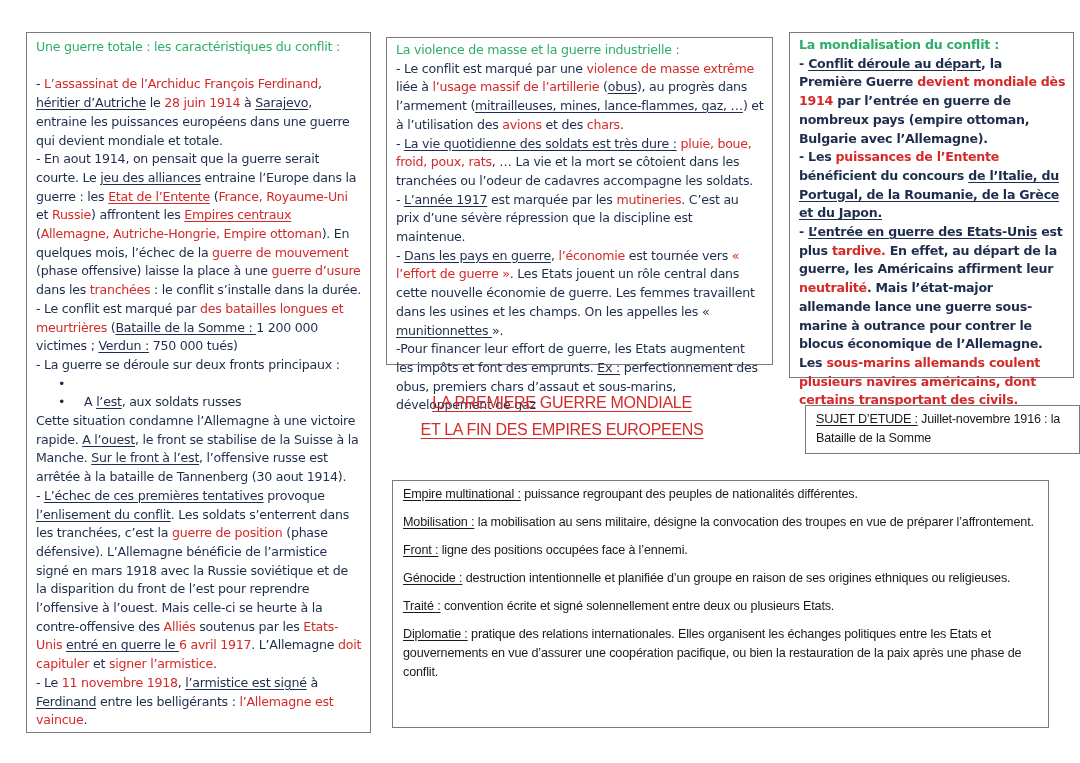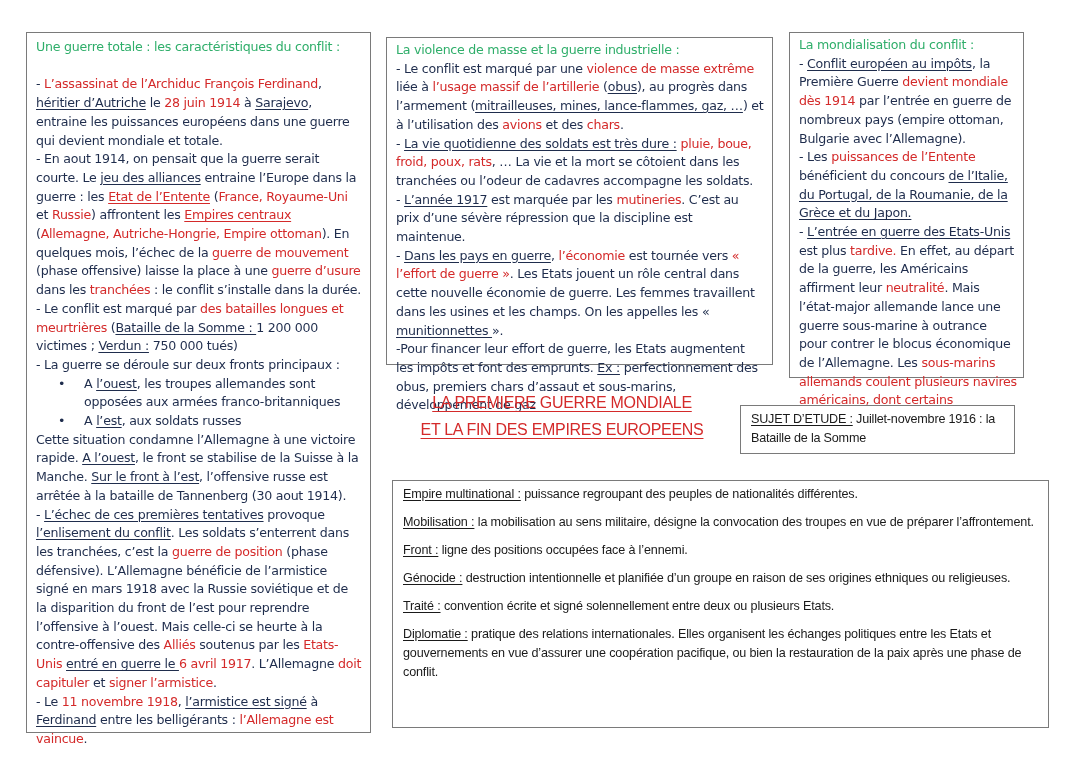--- a/index.html
+++ b/index.html
@@ -10,29 +10,29 @@
     .box {
       position:absolute; border:1px solid #7a7a7a; background:#fff; box-sizing:border-box;
     }
     .txt { font-size:12.6px; line-height:18.7px; letter-spacing:-0.25px; }
     .h { color:#2fae6a; }
     .r { color:#d42a2a; }
     .u { text-decoration:underline; text-underline-offset:2px; }
     p { margin:0; }
     #b1 { left:26px; top:32px; width:345px; height:701px; padding:5px 8px 0 9px; }
     #b2 { left:386px; top:37px; width:387px; height:328px; padding:3px 8px 0 9px; }
-    #b3 { left:789px; top:32px; width:235px; height:346px; padding:3px 6px 0 9px; }
+    #b3 { left:789px; top:32px; width:285px; height:346px; padding:3px 6px 0 9px;font-weight:bold; }
     #title {
       position:absolute; left:390px; top:389px; width:344px; text-align:center;
       font-family:"Liberation Sans", sans-serif; color:#d42a2a; font-size:16px; line-height:27px;
       letter-spacing:-0.3px;
     }
     #title span { text-decoration:underline; text-underline-offset:3px; }
     #b4 {
-      left:740px; top:405px; width:275px; height:49px; padding:4px 8px 0 10px;
+      left:805px; top:405px; width:275px; height:49px; padding:4px 8px 0 10px;
       font-family:"Liberation Sans", sans-serif; font-size:12.6px; line-height:18.5px; color:#1a1a1a;
       letter-spacing:-0.2px;
     }
     #b5 {
       left:392px; top:480px; width:657px; height:248px; padding:4px 10px 0 10px;
       font-family:"Liberation Sans", sans-serif; font-size:12.6px; line-height:19px; color:#1a1a1a;
       letter-spacing:-0.15px;
     }
     #b5 .def { margin-bottom:9px; }
     .bul { display:flex; padding-left:22px; }
@@ -44,21 +44,20 @@
 
 <div id="b1" class="box txt">
   <p class="h">Une guerre totale : les caractéristiques du conflit :</p>
   <div class="gap"></div>
   <p><span>- </span><span class="r">L’assassinat de l’Archiduc François Ferdinand</span><span>, </span><span class="u">héritier d’Autriche</span><span> le </span><span class="r">28 juin 1914</span><span> à </span><span class="u">Sarajevo</span><span>, entraine les puissances européens dans une guerre qui devient mondiale et totale.</span></p>
   <p><span>- En aout 1914, on pensait que la guerre serait courte. Le </span><span class="u">jeu des alliances</span><span> entraine l’Europe dans la guerre : les </span><span class="r u">Etat de l’Entente</span><span> (</span><span class="r">France, Royaume-Uni</span><span> et </span><span class="r">Russie</span><span>) affrontent les </span><span class="r u">Empires centraux</span><span> (</span><span class="r">Allemagne, Autriche-Hongrie, Empire ottoman</span><span>). En quelques mois, l’échec de la </span><span class="r">guerre de mouvement</span><span> (phase offensive) laisse la place à une </span><span class="r">guerre d’usure</span><span> dans les </span><span class="r">tranchées</span><span> : le conflit s’installe dans la durée.</span></p>
   <p><span>- Le conflit est marqué par </span><span class="r">des batailles longues et meurtrières</span><span> (</span><span class="u">Bataille de la Somme : </span><span>1 200 000 victimes ; </span><span class="u">Verdun :</span><span> 750 000 tués)</span></p>
   <p>- La guerre se déroule sur deux fronts principaux :</p>
   <div class="bul">
       <span class="dot">•</span>
-      <span><span>A </span><span class="u">l’ouest</span><span>, les troupes allemandes sont opposées aux armées franco-britanniques</span></span>
     </div>
   <div class="bul">
       <span class="dot">•</span>
       <span><span>A </span><span class="u">l’est</span><span>, aux soldats russes</span></span>
     </div>
   <p><span>Cette situation condamne l’Allemagne à une victoire rapide. </span><span class="u">A l’ouest</span><span>, le front se stabilise de la Suisse à la Manche. </span><span class="u">Sur le front à l’est</span><span>, l’offensive russe est arrêtée à la bataille de Tannenberg (30 aout 1914).</span></p>
   <p><span>- </span><span class="u">L’échec de ces premières tentatives</span><span> provoque </span><span class="u">l’enlisement du conflit</span><span>. Les soldats s’enterrent dans les tranchées, c’est la </span><span class="r">guerre de position</span><span> (phase défensive). L’Allemagne bénéficie de l’armistice signé en mars 1918 avec la Russie soviétique et de la disparition du front de l’est pour reprendre l’offensive à l’ouest. Mais celle-ci se heurte à la contre-offensive des </span><span class="r">Alliés</span><span> soutenus par les </span><span class="r">Etats-Unis</span><span> </span><span class="u">entré en guerre le </span><span class="r">6 avril 1917</span><span>. L’Allemagne </span><span class="r">doit capituler</span><span> et </span><span class="r">signer l’armistice</span><span>.</span></p>
   <p><span>- Le </span><span class="r">11 novembre 1918</span><span>, </span><span class="u">l’armistice est signé</span><span> à </span><span class="u">Ferdinand</span><span> entre les belligérants : </span><span class="r">l’Allemagne est vaincue</span><span>.</span></p>
 </div>
 
@@ -66,21 +65,21 @@
   <p class="h">La violence de masse et la guerre industrielle :</p>
   <p><span>- Le conflit est marqué par une </span><span class="r">violence de masse extrême</span><span> liée à </span><span class="r">l’usage massif de l’artillerie</span><span> (</span><span class="u">obus</span><span>), au progrès dans l’armement (</span><span class="u">mitrailleuses, mines, lance-flammes, gaz, …</span><span>) et à l’utilisation des </span><span class="r">avions</span><span> et des </span><span class="r">chars</span><span>.</span></p>
   <p><span>- </span><span class="u">La vie quotidienne des soldats est très dure :</span><span> </span><span class="r">pluie, boue, froid, poux, rats</span><span>, … La vie et la mort se côtoient dans les tranchées ou l’odeur de cadavres accompagne les soldats.</span></p>
   <p><span>- </span><span class="u">L’année 1917</span><span> est marquée par les </span><span class="r">mutineries</span><span>. C’est au prix d’une sévère répression que la discipline est maintenue.</span></p>
   <p><span>- </span><span class="u">Dans les pays en guerre</span><span>, </span><span class="r">l’économie</span><span> est tournée vers </span><span class="r">« l’effort de guerre »</span><span>. Les Etats jouent un rôle central dans cette nouvelle économie de guerre. Les femmes travaillent dans les usines et les champs. On les appelles les « </span><span class="u">munitionnettes </span><span>».</span></p>
   <p><span>-Pour financer leur effort de guerre, les Etats augmentent les impôts et font des emprunts. </span><span class="u">Ex :</span><span> perfectionnement des obus, premiers chars d’assaut et sous-marins, développement de gaz</span></p>
 </div>
 
 <div id="b3" class="box txt">
   <p class="h">La mondialisation du conflit :</p>
-  <p><span>- </span><span class="u">Conflit européen au impôts</span><span>, la Première Guerre </span><span class="r">devient mondiale dès 1914</span><span> par l’entrée en guerre de nombreux pays (empire ottoman, Bulgarie avec l’Allemagne).</span></p>
+  <p><span>- </span><span class="u">Conflit déroule au départ</span><span>, la Première Guerre </span><span class="r">devient mondiale dès 1914</span><span> par l’entrée en guerre de nombreux pays (empire ottoman, Bulgarie avec l’Allemagne).</span></p>
   <p><span>- Les </span><span class="r">puissances de l’Entente</span><span> bénéficient du concours </span><span class="u">de l’Italie, du Portugal, de la Roumanie, de la Grèce et du Japon.</span></p>
   <p><span>- </span><span class="u">L’entrée en guerre des Etats-Unis</span><span> est plus </span><span class="r">tardive.</span><span> En effet, au départ de la guerre, les Américains affirment leur </span><span class="r">neutralité</span><span>. Mais l’état-major allemande lance une guerre sous-marine à outrance pour contrer le blocus économique de l’Allemagne. Les </span><span class="r">sous-marins allemands coulent plusieurs navires américains, dont certains transportant des civils.</span></p>
 </div>
 
 <div id="title">
   <span>LA PREMIERE GUERRE MONDIALE</span><br>
   <span>ET LA FIN DES EMPIRES EUROPEENS</span>
 </div>
 
 <div id="b4" class="box">

